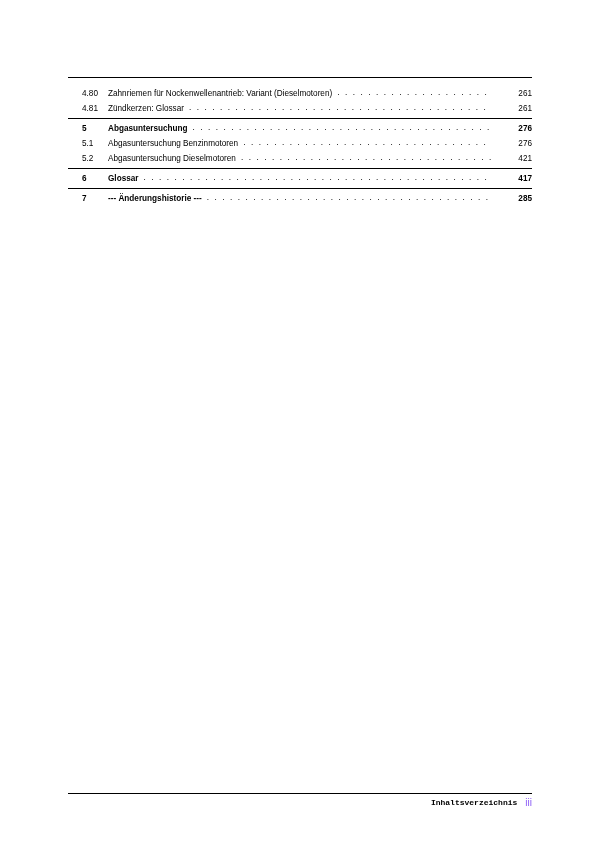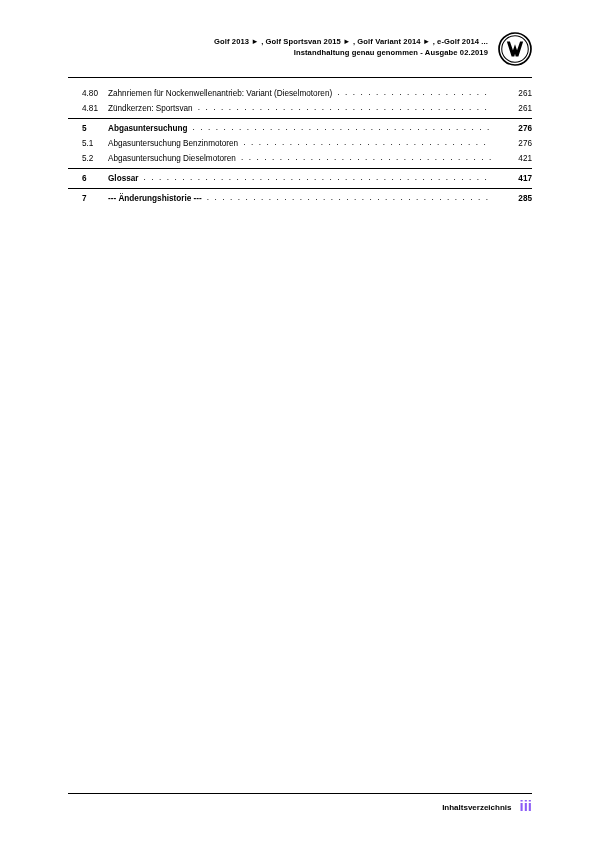--- a/index.html
+++ b/index.html
@@ -128,59 +128,49 @@
     display: flex;
     align-items: flex-end;
     justify-content: flex-end;
   }
   .footer-label {
     font-size: 8px;
     font-weight: bold;
     color: #000000;
     padding-right: 8px;
     padding-bottom: 1px;
+    font-family: Liberation Mono, monospace;
   }
   .footer-page {
-    font-size: 15px;
-    font-weight: bold;
+    font-size: 10px;
+    font-weight: normal;
     color: #8b5cf6;
     line-height: 1;
   }
 </style>
 </head>
 <body>
 
 <div class="page">
 
-  <div class="header">
-    <div class="header-text">
-      <div class="header-line">Golf 2013 ► , Golf Sportsvan 2015 ► , Golf Variant 2014 ► , e-Golf 2014 ...</div>
-      <div class="header-line">Instandhaltung genau genommen - Ausgabe 02.2019</div>
-    </div>
-    <svg class="vw-logo" viewBox="0 0 100 100">
-      <circle cx="50" cy="50" r="47" fill="none" stroke="#000000" stroke-width="5"></circle>
-      <circle cx="50" cy="50" r="39" fill="none" stroke="#000000" stroke-width="3"></circle>
-      <path d="M26 28 L35 28 L44 54 L50 36 L56 54 L65 28 L74 28 L60 72 L52 72 L50 64 L48 72 L40 72 Z" fill="#000000"></path>
-    </svg>
-  </div>
 
   <div class="header-rule"></div>
 
   <div class="toc">
 
     <div class="toc-row">
       <span class="num">4.80</span>
       <span class="title">Zahnriemen für Nockenwellenantrieb: Variant (Dieselmotoren)</span>
       <span class="dots">. . . . . . . . . . . . . . . . . . . . . . . . . . . . . . . . . . . . . . . . . . . . . . . . . . . . . . . . . . . . . . . . . . . . . . . . . . . . . . . . . . . . . . . . . . . . . . . . . . . . . . . . . . . . . . . . . . .</span>
       <span class="page-no">261</span>
     </div>
 
     <div class="toc-row">
       <span class="num">4.81</span>
-      <span class="title">Zündkerzen: Sportsvan</span>
+      <span class="title">Zündkerzen: Glossar</span>
       <span class="dots">. . . . . . . . . . . . . . . . . . . . . . . . . . . . . . . . . . . . . . . . . . . . . . . . . . . . . . . . . . . . . . . . . . . . . . . . . . . . . . . . . . . . . . . . . . . . . . . . . . . . . . . . . . . . . . . . . . .</span>
       <span class="page-no">261</span>
     </div>
 
     <div class="sep"></div>
 
     <div class="toc-row bold">
       <span class="num">5</span>
       <span class="title">Abgasuntersuchung</span>
       <span class="dots">. . . . . . . . . . . . . . . . . . . . . . . . . . . . . . . . . . . . . . . . . . . . . . . . . . . . . . . . . . . . . . . . . . . . . . . . . . . . . . . . . . . . . . . . . . . . . . . . . . . . . . . . . . . . . . . . . . .</span>

